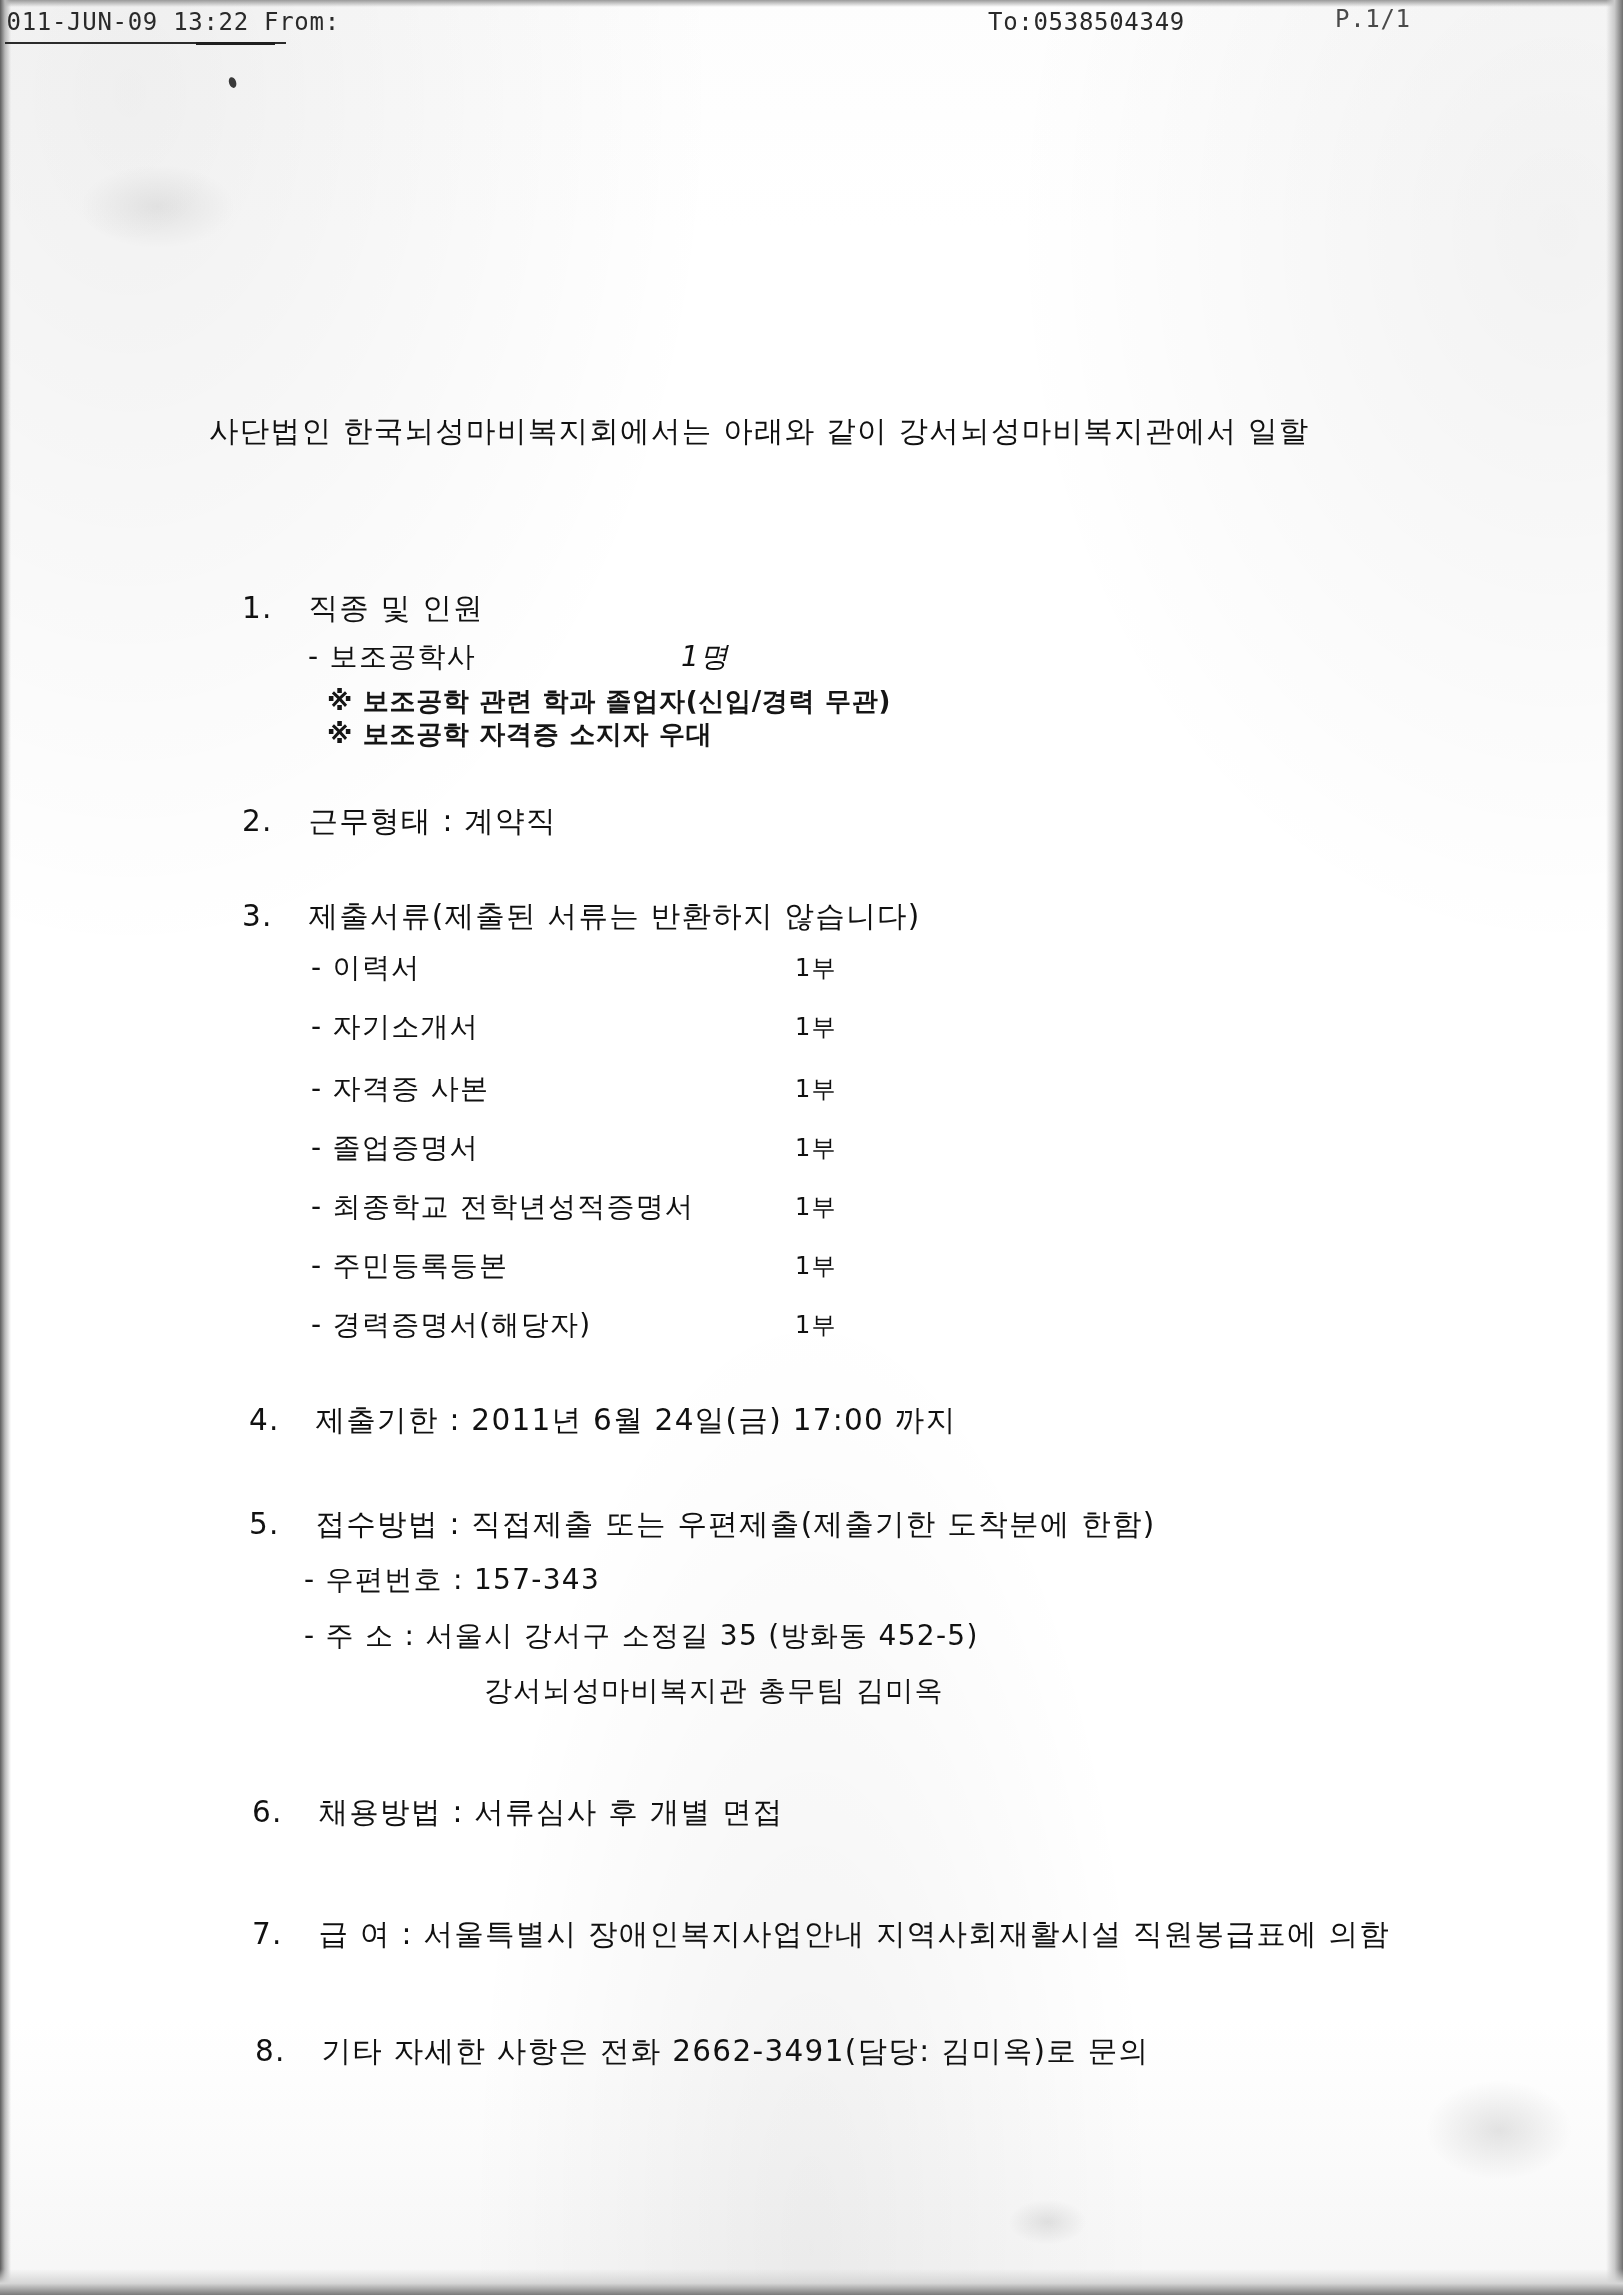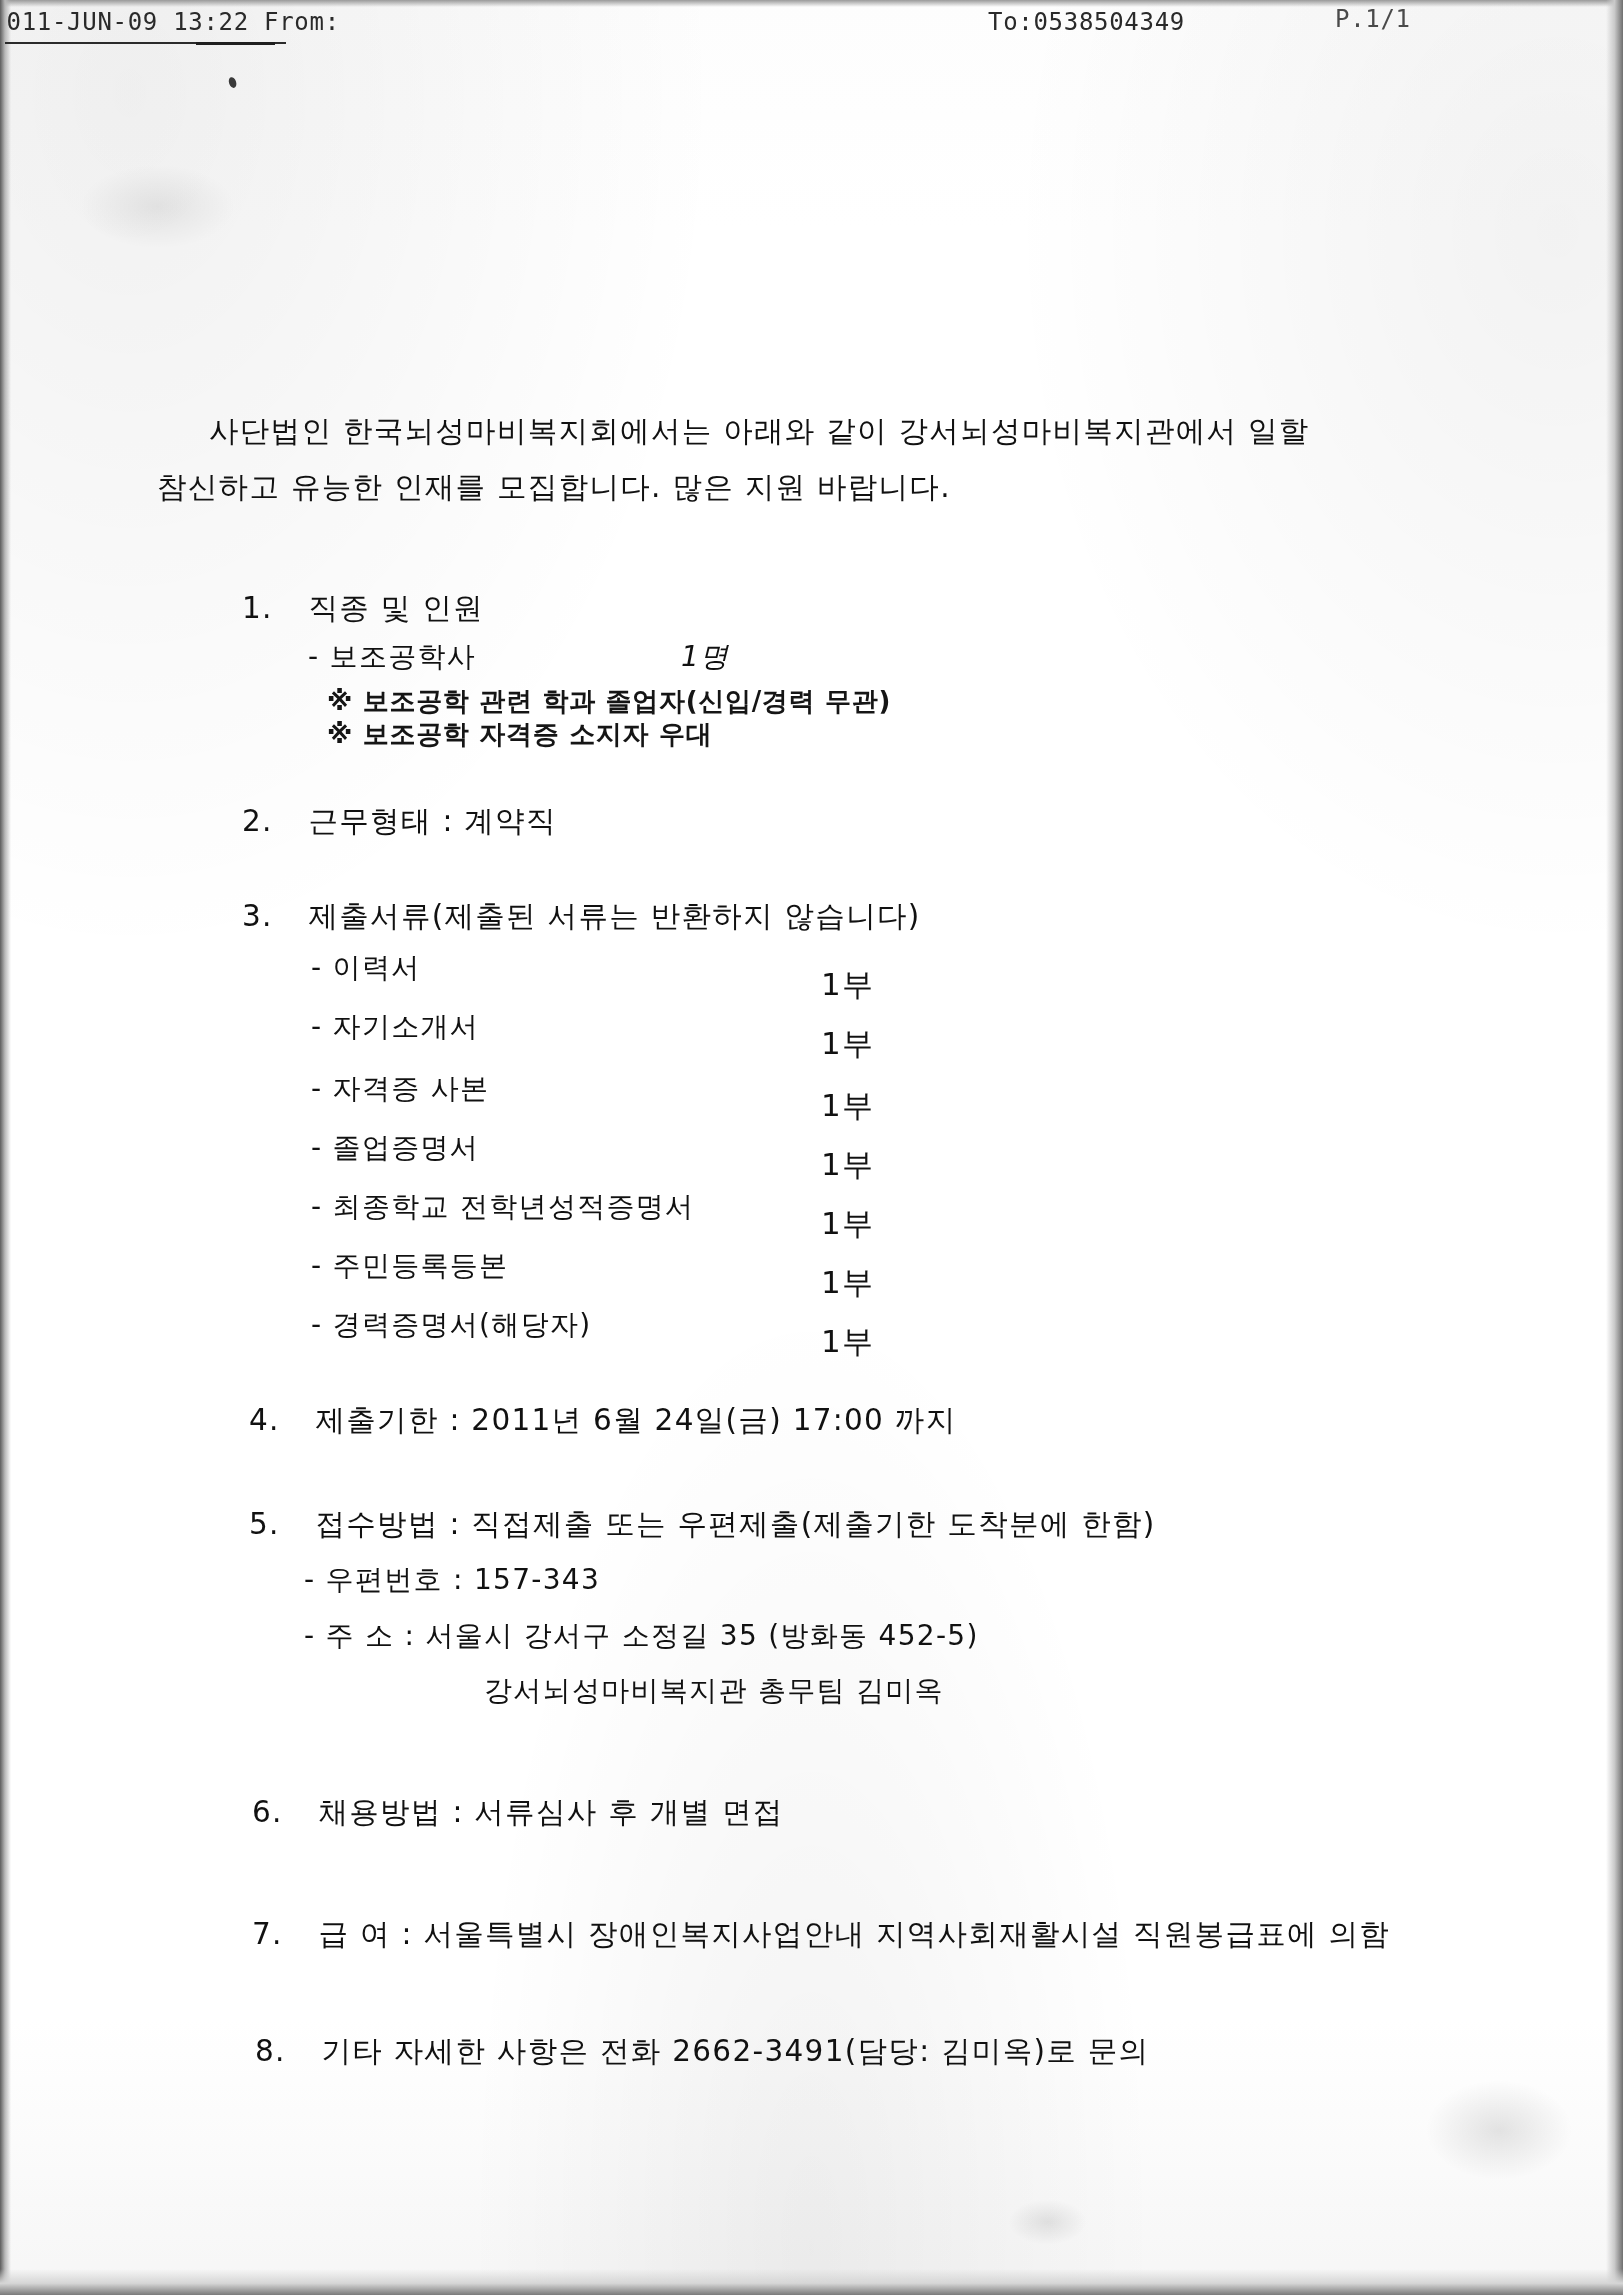--- a/index.html
+++ b/index.html
@@ -148,21 +148,21 @@
   }
 
   .doc-row {
     position: absolute;
     font-size: 28px;
     letter-spacing: 1.3px;
     color: #111;
     white-space: nowrap;
   }
   .doc-row .label { position: absolute; left: 0; top: 0; }
-  .doc-row .qty   { position: absolute; left: 484px; top: 15px; font-size: 31px; margin-left: 26px; }
+  .doc-row .qty   { position: absolute; left: 484px; top: 3px; font-size: 24px; }
 
   .smudge-a {
     position: absolute; left: 79px; top: 164px;
     width: 157px; height: 85px;
     background: radial-gradient(ellipse at center, rgba(0,0,0,0.07), rgba(0,0,0,0) 70%);
   }
   .smudge-b {
     position: absolute; left: 1427px; top: 2081px;
     width: 144px; height: 98px;
     background: radial-gradient(ellipse at center, rgba(0,0,0,0.10), rgba(0,0,0,0) 72%);
@@ -194,21 +194,20 @@
   </div>
   <div class="fax-rule"></div>
   <div class="fax-rule2"></div>
   <div class="speck"></div>
 
   <div class="doc">
 
 
     <div class="intro">
       <span class="l1">사단법인 한국뇌성마비복지회에서는 아래와 같이 강서뇌성마비복지관에서 일할</span>
-      <span class="l2">참신하고 유능한 인재를 모집합니다. 많은 지원 바랍니다.</span>
     </div>
 
     <div class="section" style="top:589px;">
       <span class="sec-head">
         <span>1.</span>
         <span style="display:inline-block;width:14.4px;"></span>
         <span>직종 및 인원</span>
       </span>
     </div>
     <div class="sub" style="left:308px; top:638px;">- 보조공학사</div>

